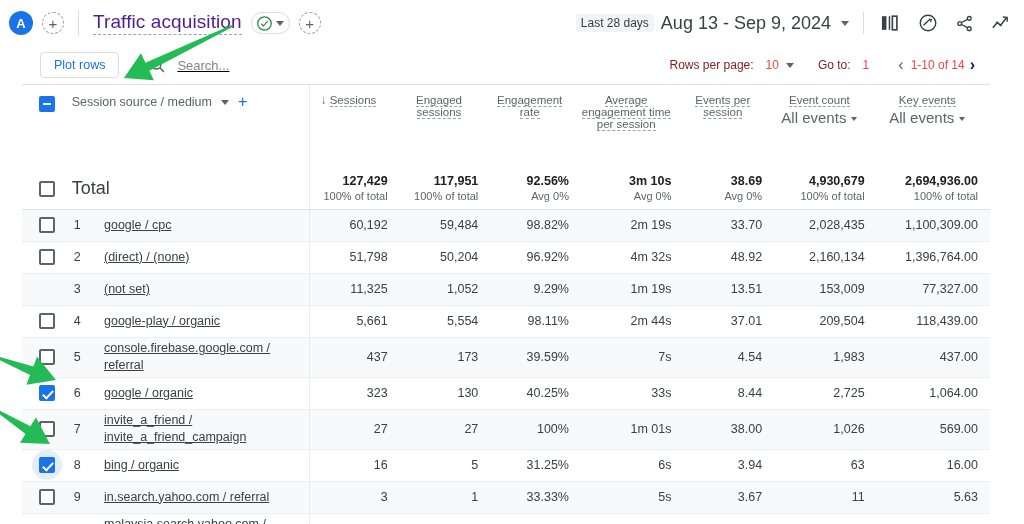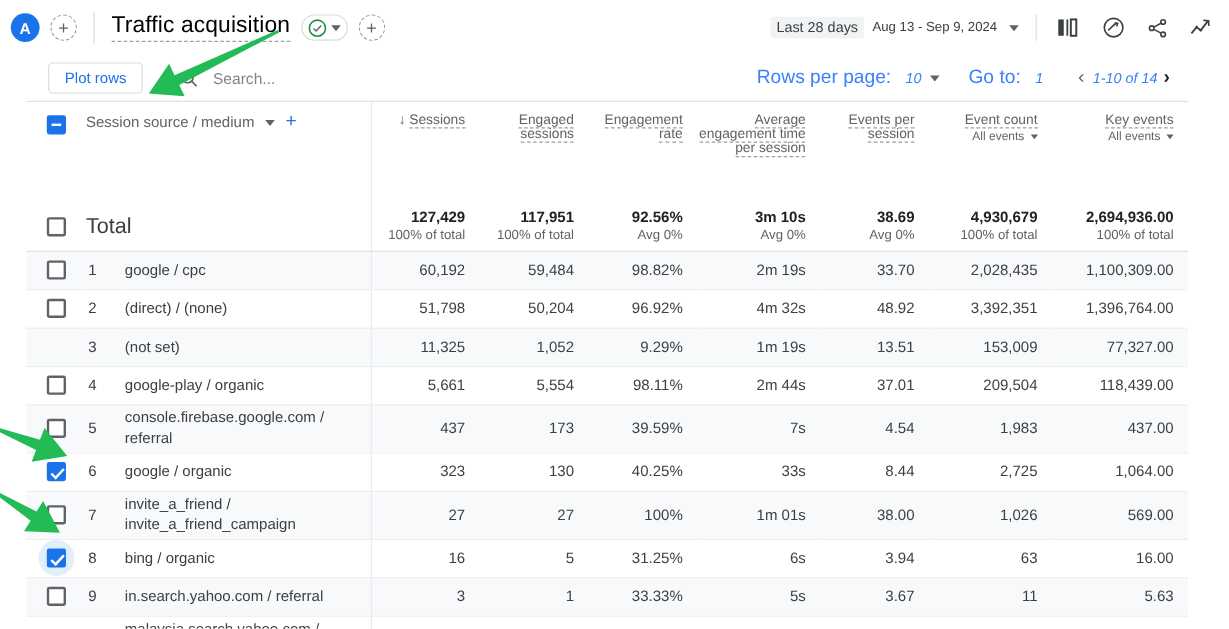--- a/index.html
+++ b/index.html
@@ -23,105 +23,105 @@
     margin-left: 9px; flex: none;
   }
   .dashed-plus {
     width: 22px; height: 22px; border-radius: 50%;
     border: 1px dashed #9aa0a6; margin-left: 9px; flex: none;
     display: flex; align-items: center; justify-content: center;
     color: #5f6368; font-size: 15px; line-height: 1;
   }
   .vdiv { width: 1px; height: 26px; background: #dadce0; margin: 0 14px; flex: none; }
   .page-title {
-    font-size: 19px; color: #000000; letter-spacing: .1px;
+    font-size: 19px; color: #4c1d95; letter-spacing: .1px;
     border-bottom: 1px dashed #9aa0a6; padding-bottom: 1px;
     white-space: nowrap;
   }
   .check-chip {
     display: flex; align-items: center; gap: 3px;
     border: 1px solid #dadce0; border-radius: 13px; height: 22px;
     padding: 0 5px 0 4px; margin-left: 9px; flex: none;
   }
   .caret { width: 0; height: 0; border-left: 4px solid transparent;
            border-right: 4px solid transparent; border-top: 5px solid #5f6368; }
   .spacer { flex: 1 1 auto; }
   .date-chip {
     font-size: 12px; color: #3c4043; background: #f1f3f4;
     padding: 2px 5px; border-radius: 3px; white-space: nowrap;
   }
-  .date-range { font-size: 11px; color: #3c4043; margin-left: 7px; white-space: nowrap; }
+  .date-range { font-size: 18px; color: #3c4043; margin-left: 7px; white-space: nowrap; }
   .topicon { margin-left: 17px; flex: none; display:flex; align-items:center; }
   .top-vdiv { width: 1px; height: 22px; background: #dadce0; margin-left: 14px; flex:none; }
 
   
   .card {
     position: absolute; top: 46px; left: 22px; width: 968px; height: 478px;
     background: #fff; border: 1px solid #e8eaed; border-top: none;
     border-bottom: none; border-right: none; border-left: none;
   }
   .toolbar {
     height: 39px; display: flex; align-items: center;
     border-bottom: 1px solid #e0e0e0;
   }
   .plot-rows-btn {
     margin-left: 18px; border: 1px solid #dadce0; border-radius: 4px;
     height: 26px; padding: 0 13px; color: #1a73e8; font-size: 12.5px;
     background: #fff; display: flex; align-items: center; cursor: pointer;
   }
-  .search-wrap { display: flex; align-items: center; margin-left: 30px; gap: 11px; }
+  .search-wrap { display: flex; align-items: center; margin-left: 30px; gap: 11px; text-decoration: underline; }
   .search-text { font-size: 13px; color: #80868b; }
   .pager { margin-left: auto; display: flex; align-items: center; padding-right: 10px; }
-  .pg-label { font-size: 16px; color: #3b82f6; }
-  .pg-val { font-size: 12px; color: #3b82f6; margin-left: 12px; font-style: italic; }
+  .pg-label { font-size: 12px; color: #7f1d1d; }
+  .pg-val { font-size: 12px; color: #ef4444; margin-left: 12px; }
   .pg-caret { margin-left: 7px; width:0;height:0;border-left:4px solid transparent;
               border-right:4px solid transparent;border-top:5px solid #5f6368; }
   .chev { font-size: 16px; color: #5f6368; padding: 0 5px; cursor: pointer; }
   .chev.dark { color: #202124; font-weight: bold; }
 
   
   table { width: 968px; border-collapse: collapse; table-layout: fixed; }
   th, td { padding: 0; vertical-align: middle; }
   .c-chk  { width: 46px; }
   .c-idx  { width: 30px; }
   .c-dim  { width: 190px; }
   .c-num  { width: 84px; }
   .c-num2 { width: 95px; }
   .c-big  { width: 105px; }
 
   thead th {
     height: 84px; vertical-align: top; padding-top: 9px;
     font-size: 11.5px; font-weight: normal; color: #5f6368;
-    text-align: right; padding-right: 12px;
+    text-align: center; padding-right: 12px;
   }
   .hdr-underline { border-bottom: 1px dashed #9aa0a6; display: inline; }
   thead th.dimhead { text-align: right; padding-left: 0; }
   .dim-head-inner { display: flex; align-items: center; gap: 9px; font-size: 12.5px; color:#5f6368; }
   .plus-blue { color: #1a73e8; font-size: 16px; line-height: 1; }
   .sort-arrow { color: #5f6368; margin-right: 3px; }
-  .allevents { display:block; margin-top:3px; color:#5f6368; font-size:10px; }
+  .allevents { display:block; margin-top:3px; color:#5f6368; font-size:15px; }
   .ae-caret { display:inline-block; width:0;height:0;border-left:3.5px solid transparent;
               border-right:3.5px solid transparent;border-top:4.5px solid #5f6368;
               margin-left:5px; vertical-align: middle; }
 
   .sep-col { border-left: 1px solid #e8eaed; }
 
   .total-row td { height: 40px; font-size: 12.5px; color: #202124;
                   text-align: right; padding-right: 12px; border-bottom: 1px solid #e0e0e0; }
   .total-row td.dimcell { text-align: left; font-size: 18px; color:#3c4043; }
   .total-main { font-weight: bold; display:block; line-height: 1.25; }
   .total-sub { display:block; font-size: 11px; color:#5f6368; line-height: 1.3; }
 
   tbody.body tr { height: 32px; }
   tbody.body tr.alt { background: #f8f9fa; }
   tbody.body tr.tall { height: 40px; }
   tbody.body td { font-size: 12.5px; color: #3c4043; text-align: right;
                   padding-right: 12px; border-bottom: 1px solid #eceff1; }
   tbody.body td.idx { text-align: left; padding-left: 2px; color:#3c4043; }
-  tbody.body td.dim { text-align: left; padding-left: 0; color: #3c4043; line-height: 1.35; }
+  tbody.body td.dim { text-align: left; padding-left: 0; color: #3c4043; line-height: 1.35; text-decoration: underline; }
   tbody.body td.chk { text-align: center; padding-right: 0; }
 
   
   .cbox {
     width: 16px; height: 16px; border: 2px solid #5f6368; border-radius: 2px;
     display: inline-block; vertical-align: middle; background: #fff; cursor: pointer;
   }
   .cbox.checked {
     background: #1a73e8; border-color: #1a73e8; position: relative;
   }
@@ -337,21 +337,21 @@
           </tr>
           <tr>
             <td class="chk"><span class="cbox"></span></td>
             <td class="idx">2</td>
             <td class="dim">(direct) / (none)</td>
             <td class="sep-col">51,798</td>
             <td>50,204</td>
             <td>96.92%</td>
             <td>4m 32s</td>
             <td>48.92</td>
-            <td>3,392,351</td>
+            <td>2,160,134</td>
             <td>1,396,764.00</td>
           </tr>
           <tr class="alt">
             <td class="chk"></td>
             <td class="idx">3</td>
             <td class="dim">(not set)</td>
             <td class="sep-col">11,325</td>
             <td>1,052</td>
             <td>9.29%</td>
             <td>1m 19s</td>

